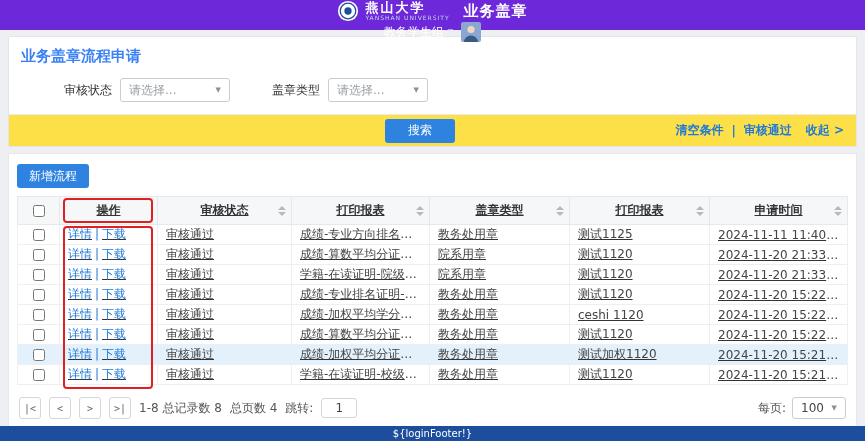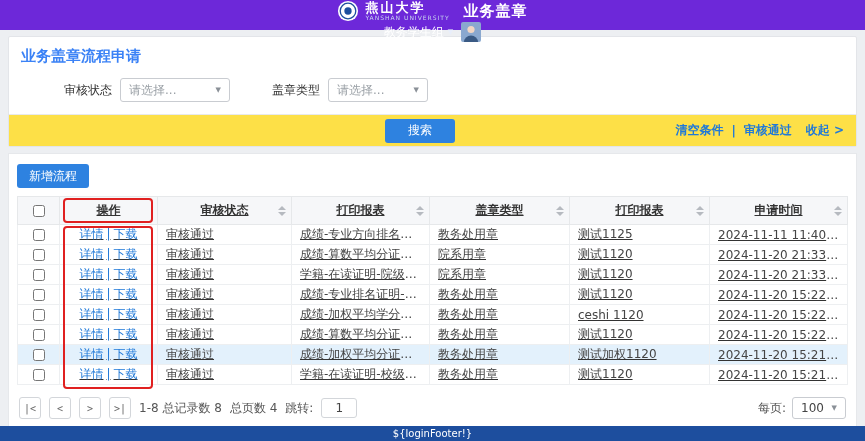--- a/index.html
+++ b/index.html
@@ -51,21 +51,21 @@
              height:24px; padding:0 12px; font-size:12px; cursor:pointer; font-family:inherit; }
   .table-wrap { position:relative; }
   table { width:100%; border-collapse:collapse; table-layout:fixed; font-size:12px;text-decoration:underline; }
   th { height:28px; background:#f6f7f9; border:1px solid #e6e8ea; font-weight:bold;
        color:#333; text-align:center; position:relative; padding:0 6px; }
   td { height:20px; border:1px solid #edeff1; padding:0 8px; color:#444;
        white-space:nowrap; overflow:hidden; text-overflow:ellipsis; background:#fff; }
   tr.selected td { background:#e3f1fc; }
   .c-check { text-align:center; padding:0; }
   .c-check input { width:12px; height:12px; vertical-align:middle; cursor:pointer; }
-  .c-action { text-align:center; color:#2079d8; }
+  .c-action { text-align:left; color:#2079d8; }
   .c-action a { color:#2079d8; text-decoration:none; cursor:pointer; }
   .c-action .sep { color:#2079d8; margin:0 3px; }
   .sort { position:absolute; right:5px; top:50%; transform:translateY(-50%);
           display:flex; flex-direction:column; gap:2px; cursor:pointer; }
   .sort i { display:block; width:0; height:0; border-left:4px solid transparent;
             border-right:4px solid transparent; }
   .sort .up { border-bottom:4px solid #b6bac0; }
   .sort .down { border-top:4px solid #b6bac0; }
   .anno { position:absolute; border:2px solid #e02020; border-radius:4px; pointer-events:none; z-index:5; }
   .anno-header { left:46px; top:2px; width:90px; height:25px; }

